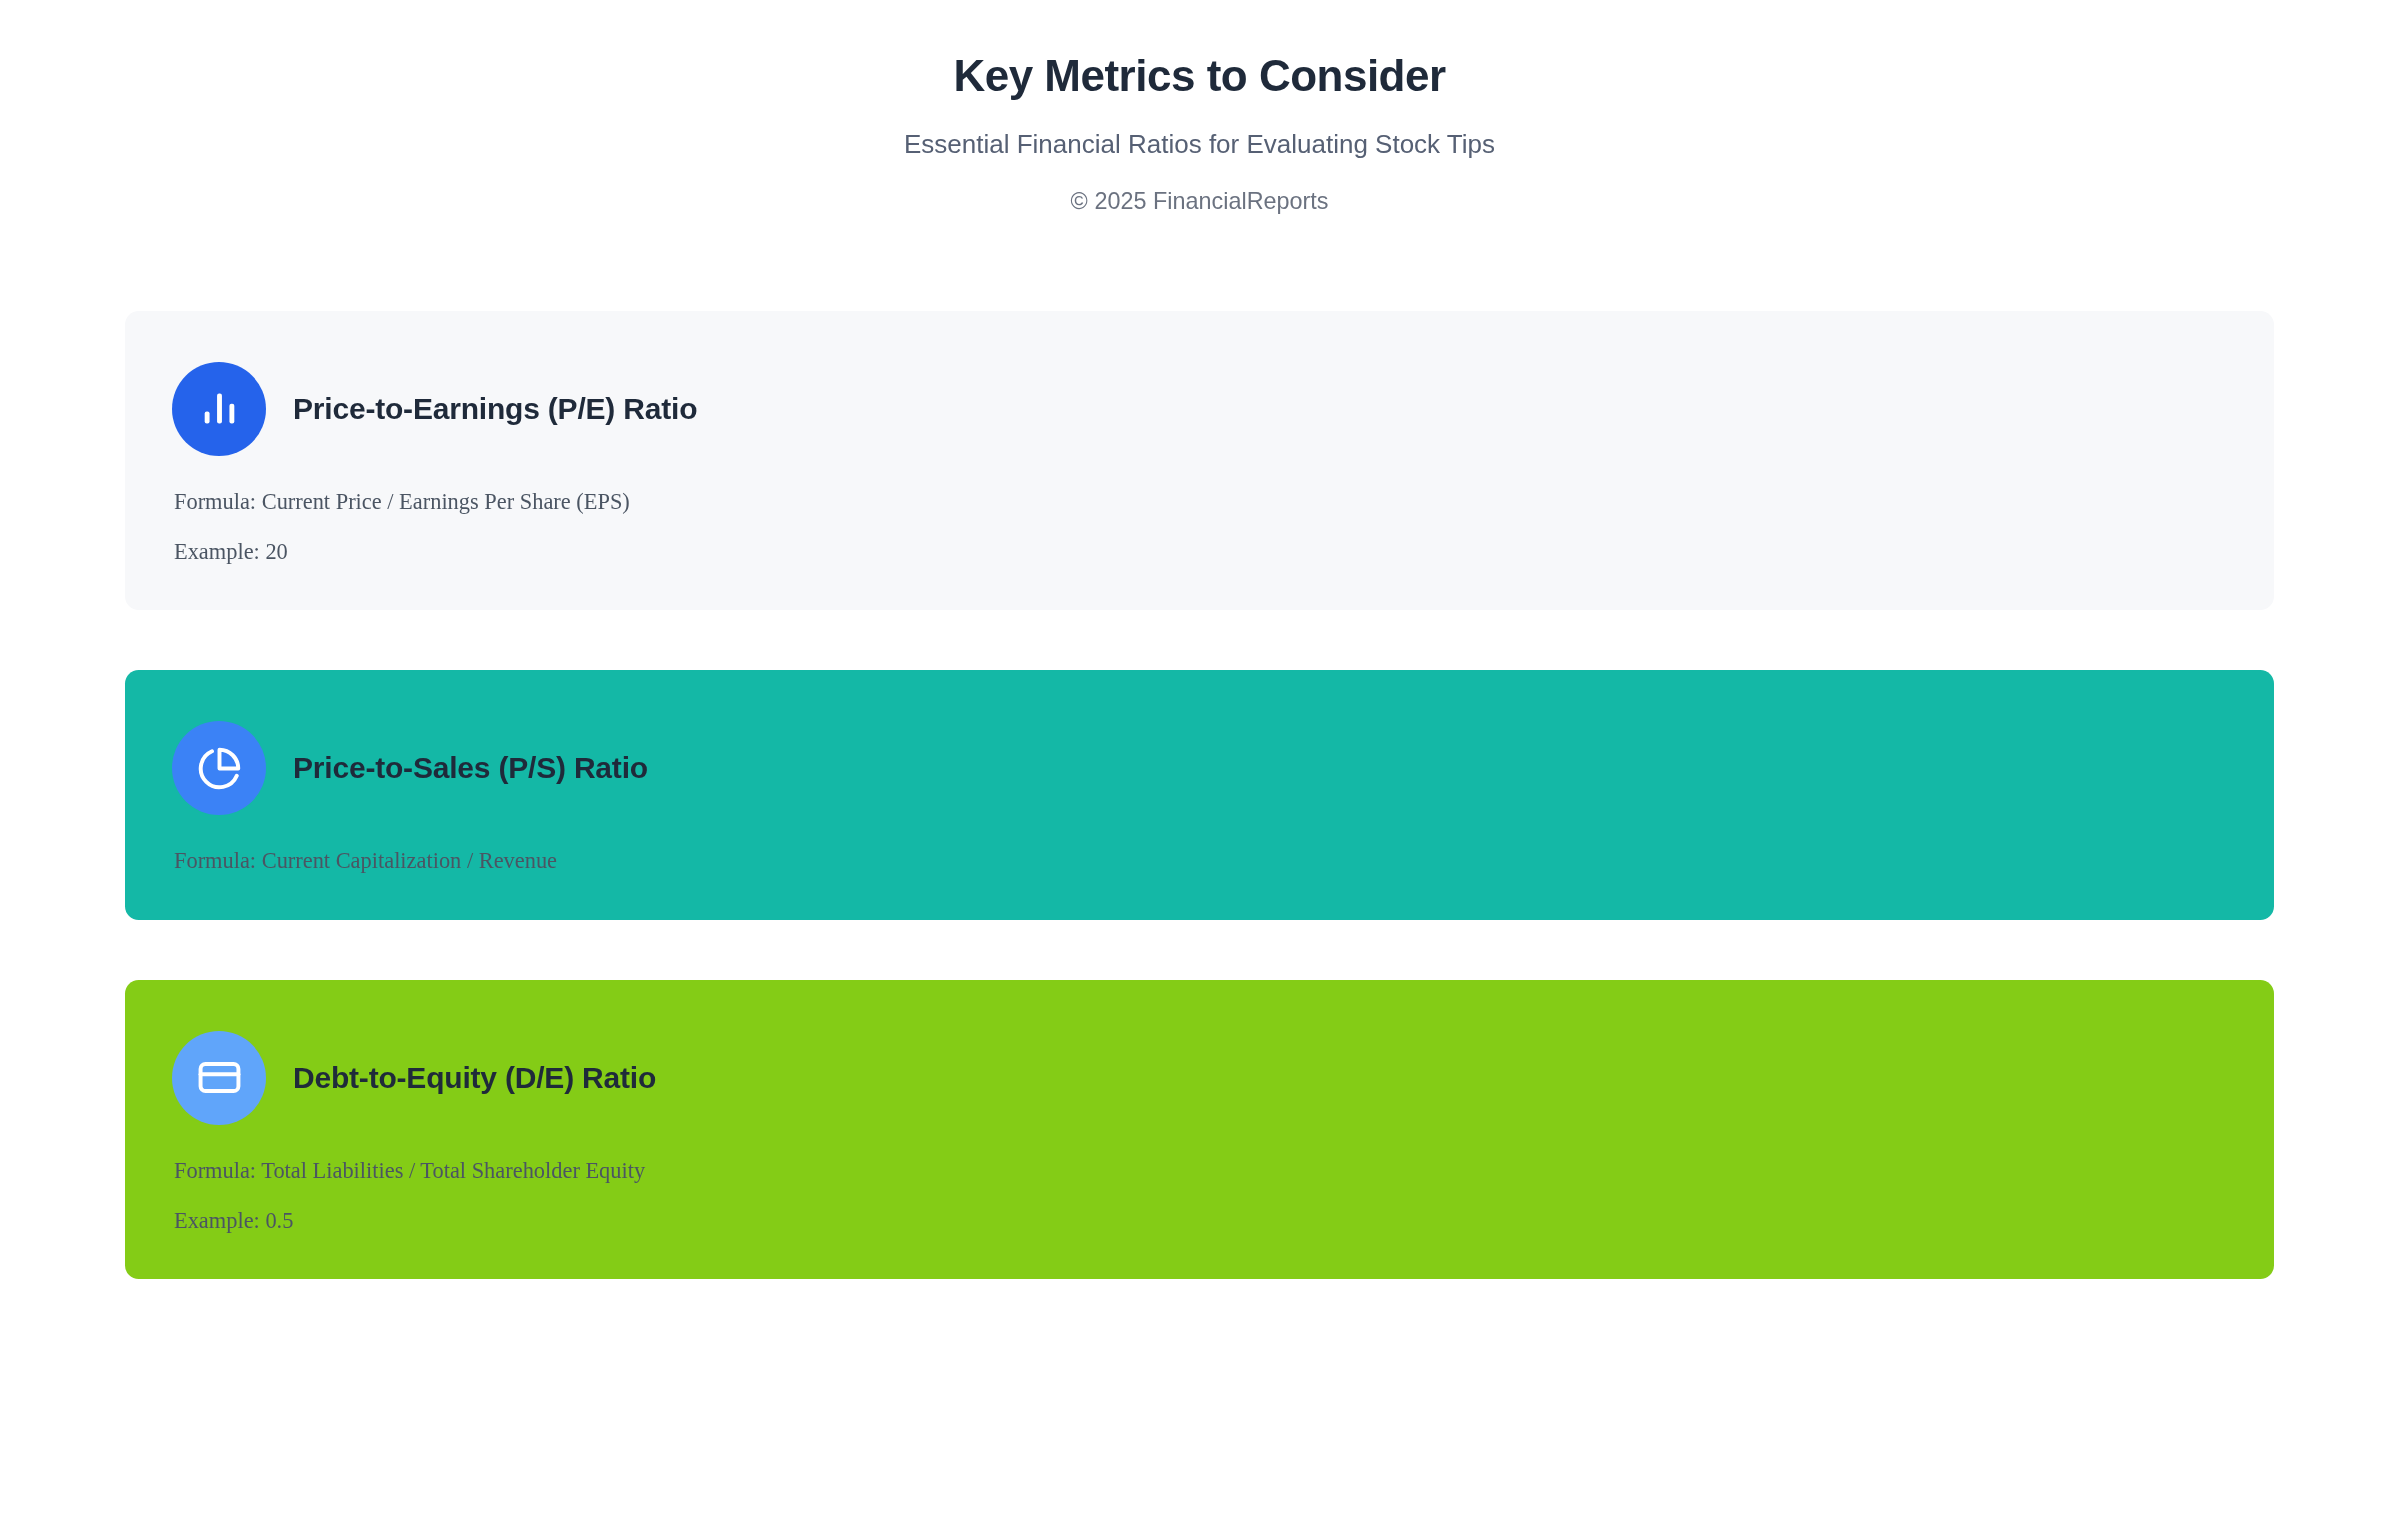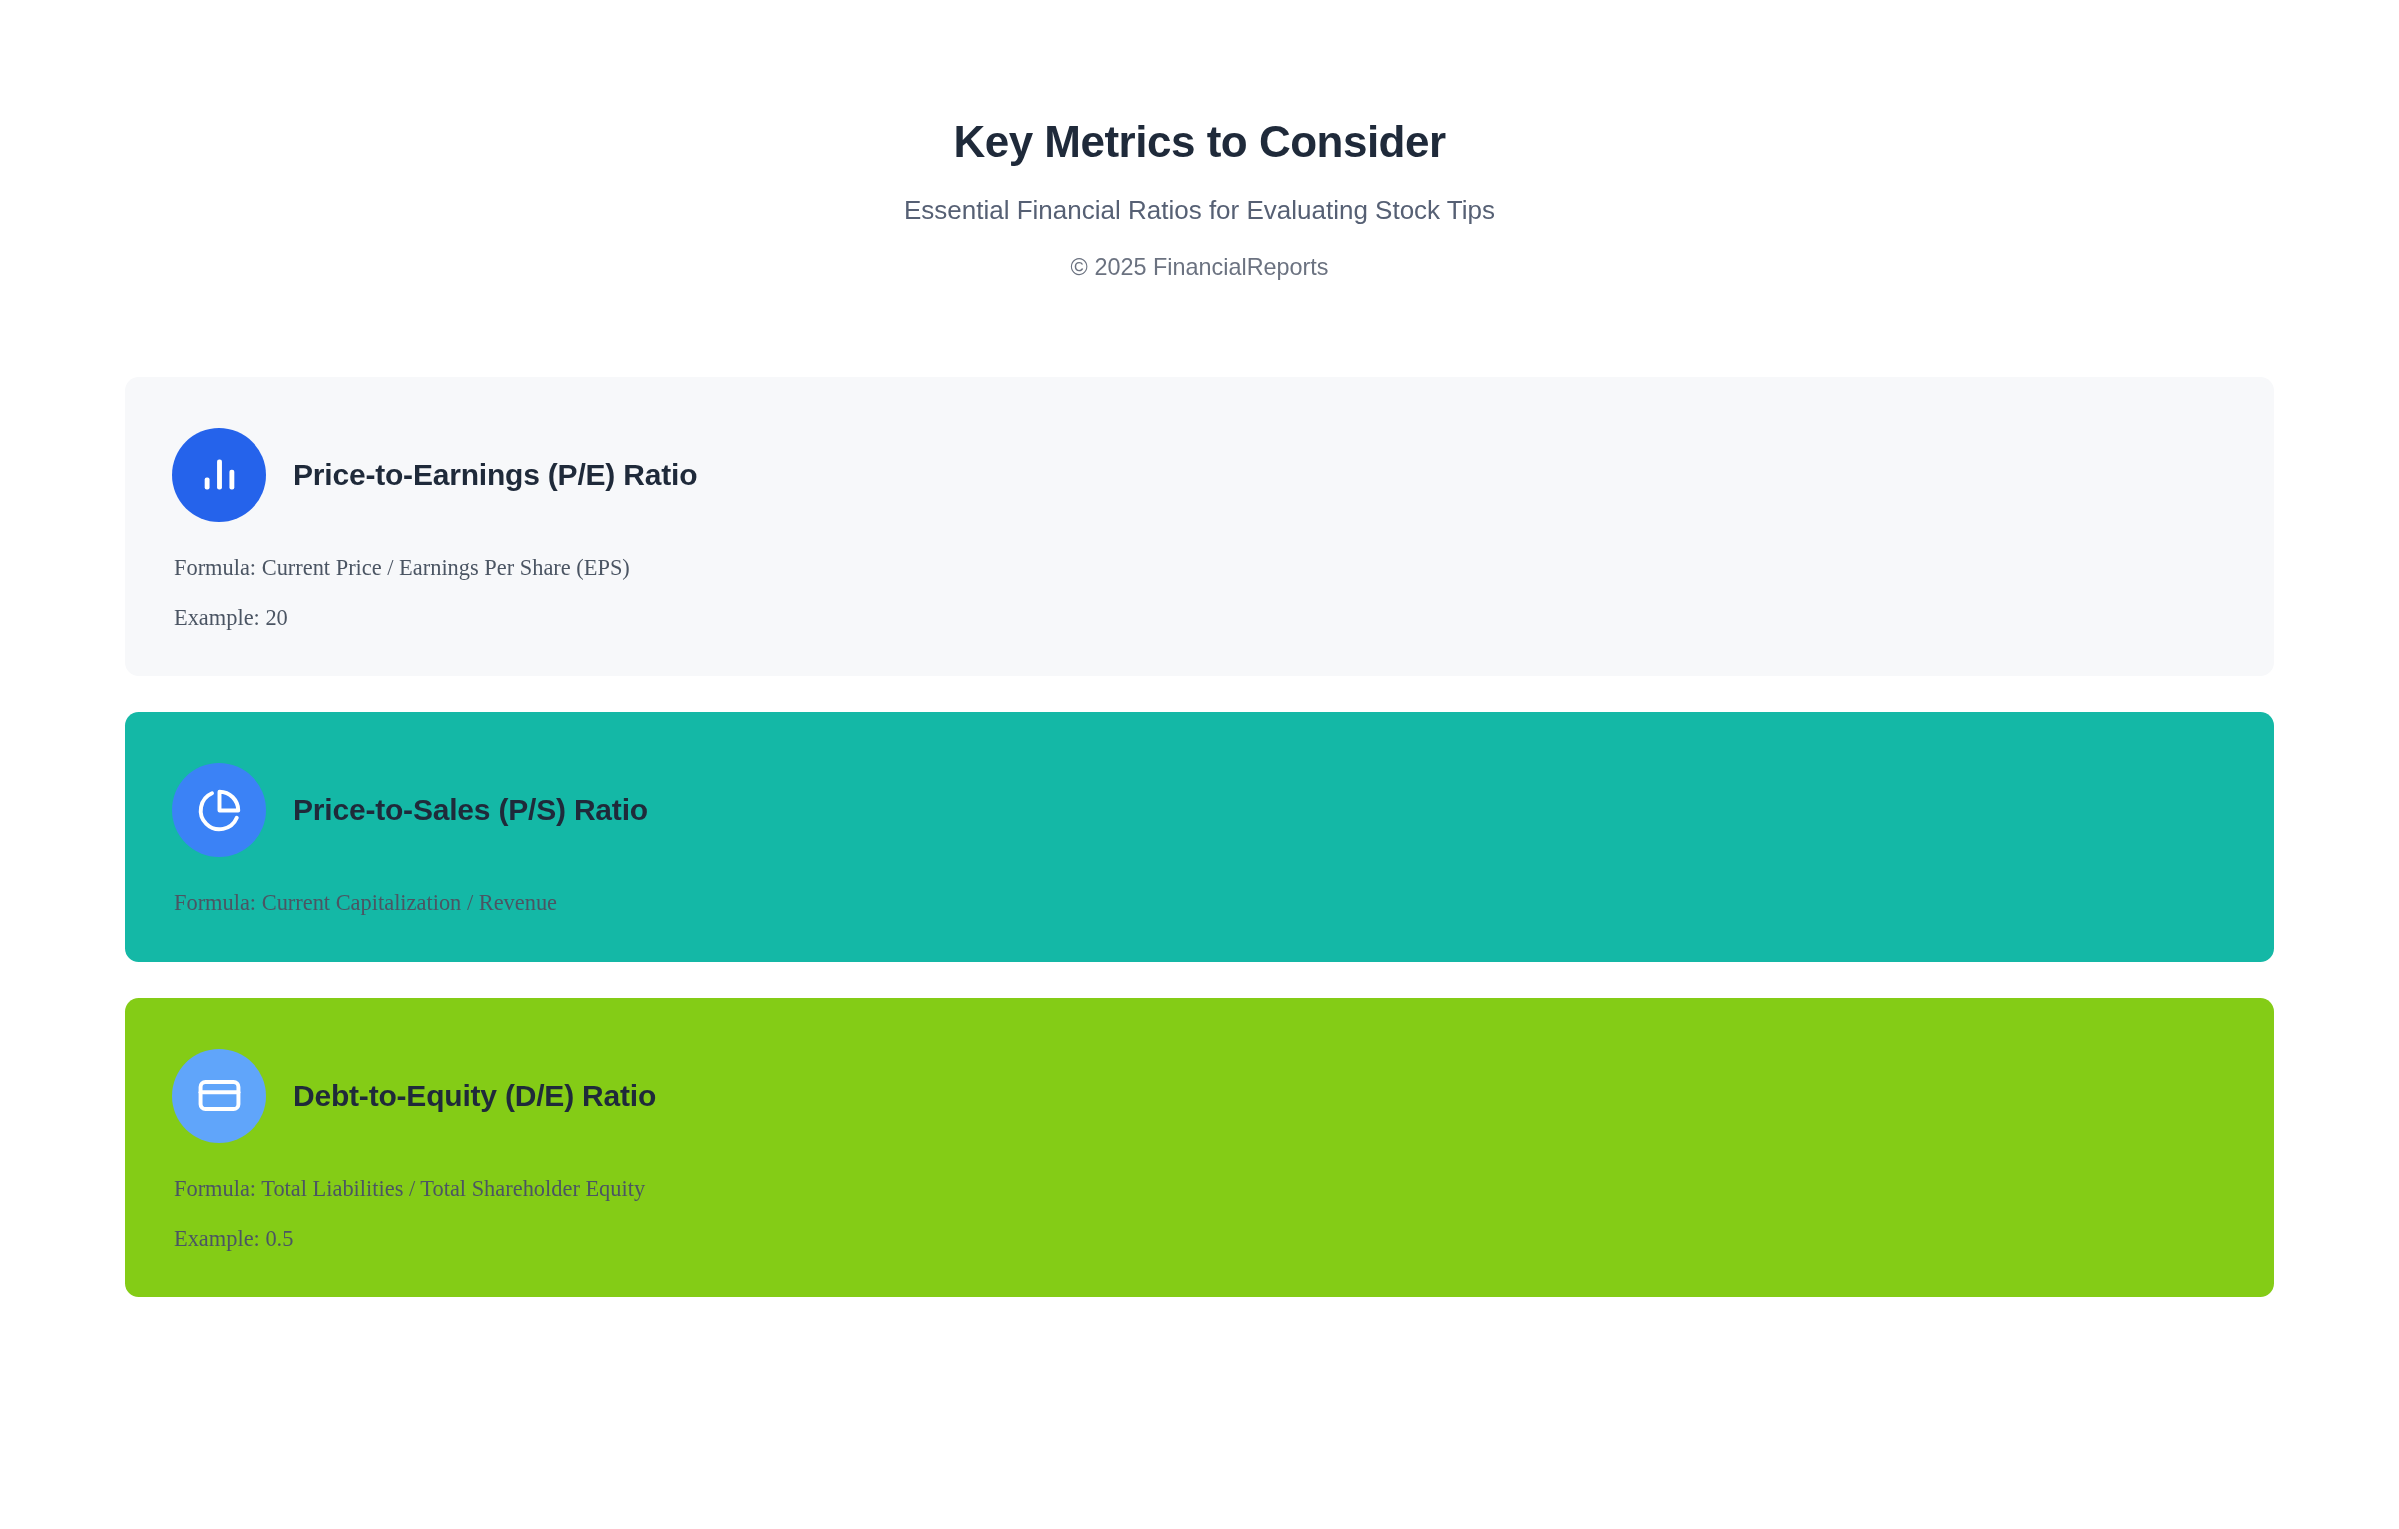--- a/index.html
+++ b/index.html
@@ -17,21 +17,21 @@
     width: 2399px;
     min-height: 1529px;
     background: #ffffff;
     padding: 0;
     position: relative;
   }
 
   
   .header {
     text-align: center;
-    padding-top: 117px;
+    padding-top: 51px;
   }
 
   .page-title {
     font-size: 44px;
     font-weight: 700;
     color: #1f2a3a;
     letter-spacing: -0.5px;
     line-height: 1.15;
   }
 
@@ -54,21 +54,21 @@
     font-size: 23.4px;
     margin-right: 6.8px;
   }
 
   
   .cards {
     margin-top: 94px;
     padding: 0 125px;
     display: flex;
     flex-direction: column;
-    gap: 36px;
+    gap: 60px;
   }
 
   .metric-card {
     background: #f7f8fa;
     border-radius: 13.7px;
     padding: 51px 47px 43px 47px;
   }
 
   .card-head {
     display: flex;

